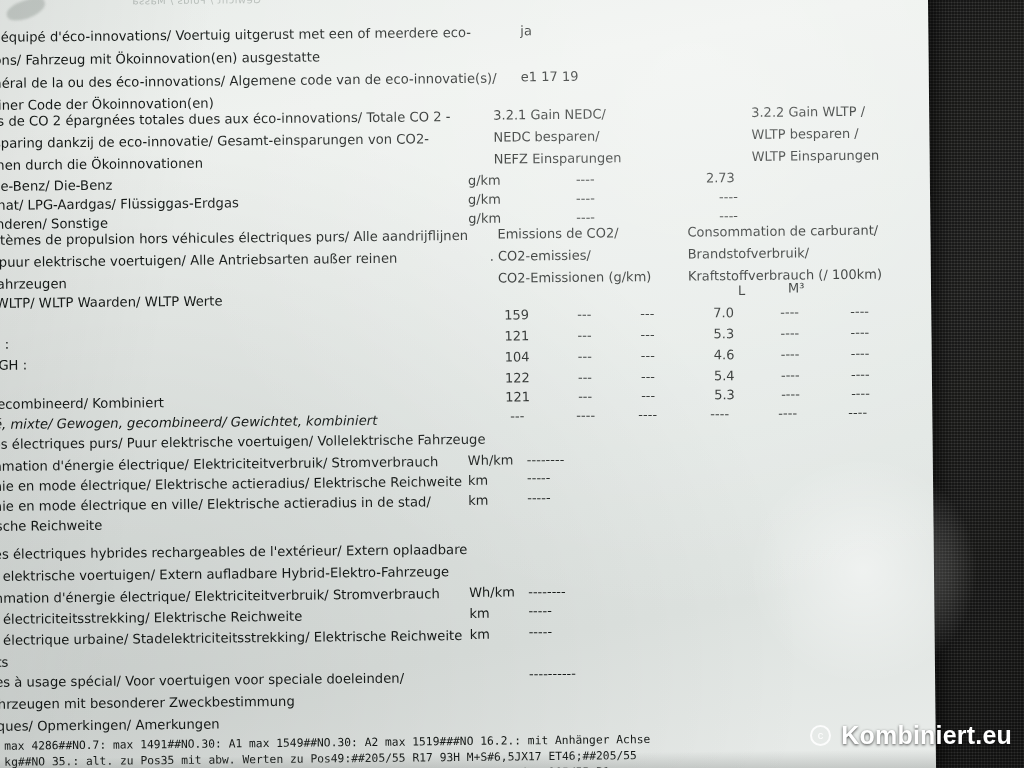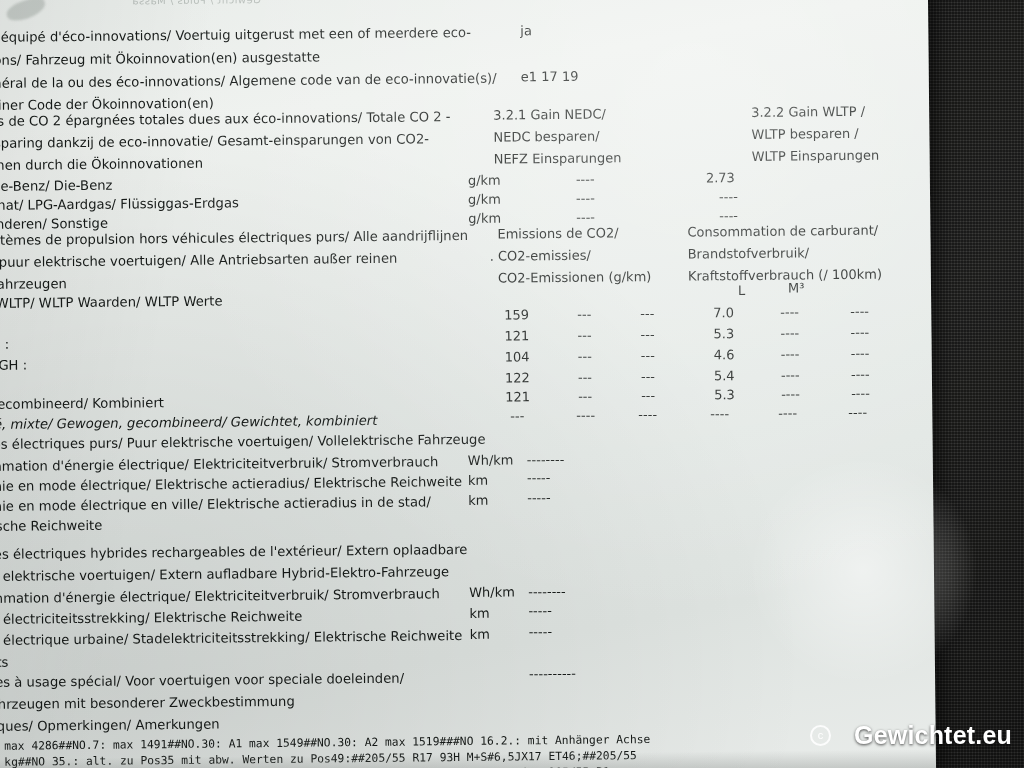--- a/index.html
+++ b/index.html
@@ -254,13 +254,13 @@
     <div class="row fine" style="left:-6px;top:744px;">5: max 4286##NO.7: max 1491##NO.30: A1 max 1549##NO.30: A2 max 1519###NO 16.2.: mit Anhänger Achse</div>
     <div class="row fine" style="left:-6px;top:760px;">75 kg##NO 35.: alt. zu Pos35 mit abw. Werten zu Pos49:##205/55 R17 93H M+S#6,5JX17 ET46;##205/55</div>
     <div class="row fine" style="left:-6px;top:776px;">91V#6,5JX16 ET46;##205/55 R16 91H M+S#6,5JX16 ET46;##205/55 R16 91H#6,5JX16 ET46;##205/55 R1</div>
 
   </div>
   <div class="glare"></div>
   <div class="fade-bottom"></div>
 </div>
 
 <div id="wmc">c</div>
-<div id="wm">Gewichtet.eu</div>
+<div id="wm">Kombiniert.eu</div>
 
 </body></html>

